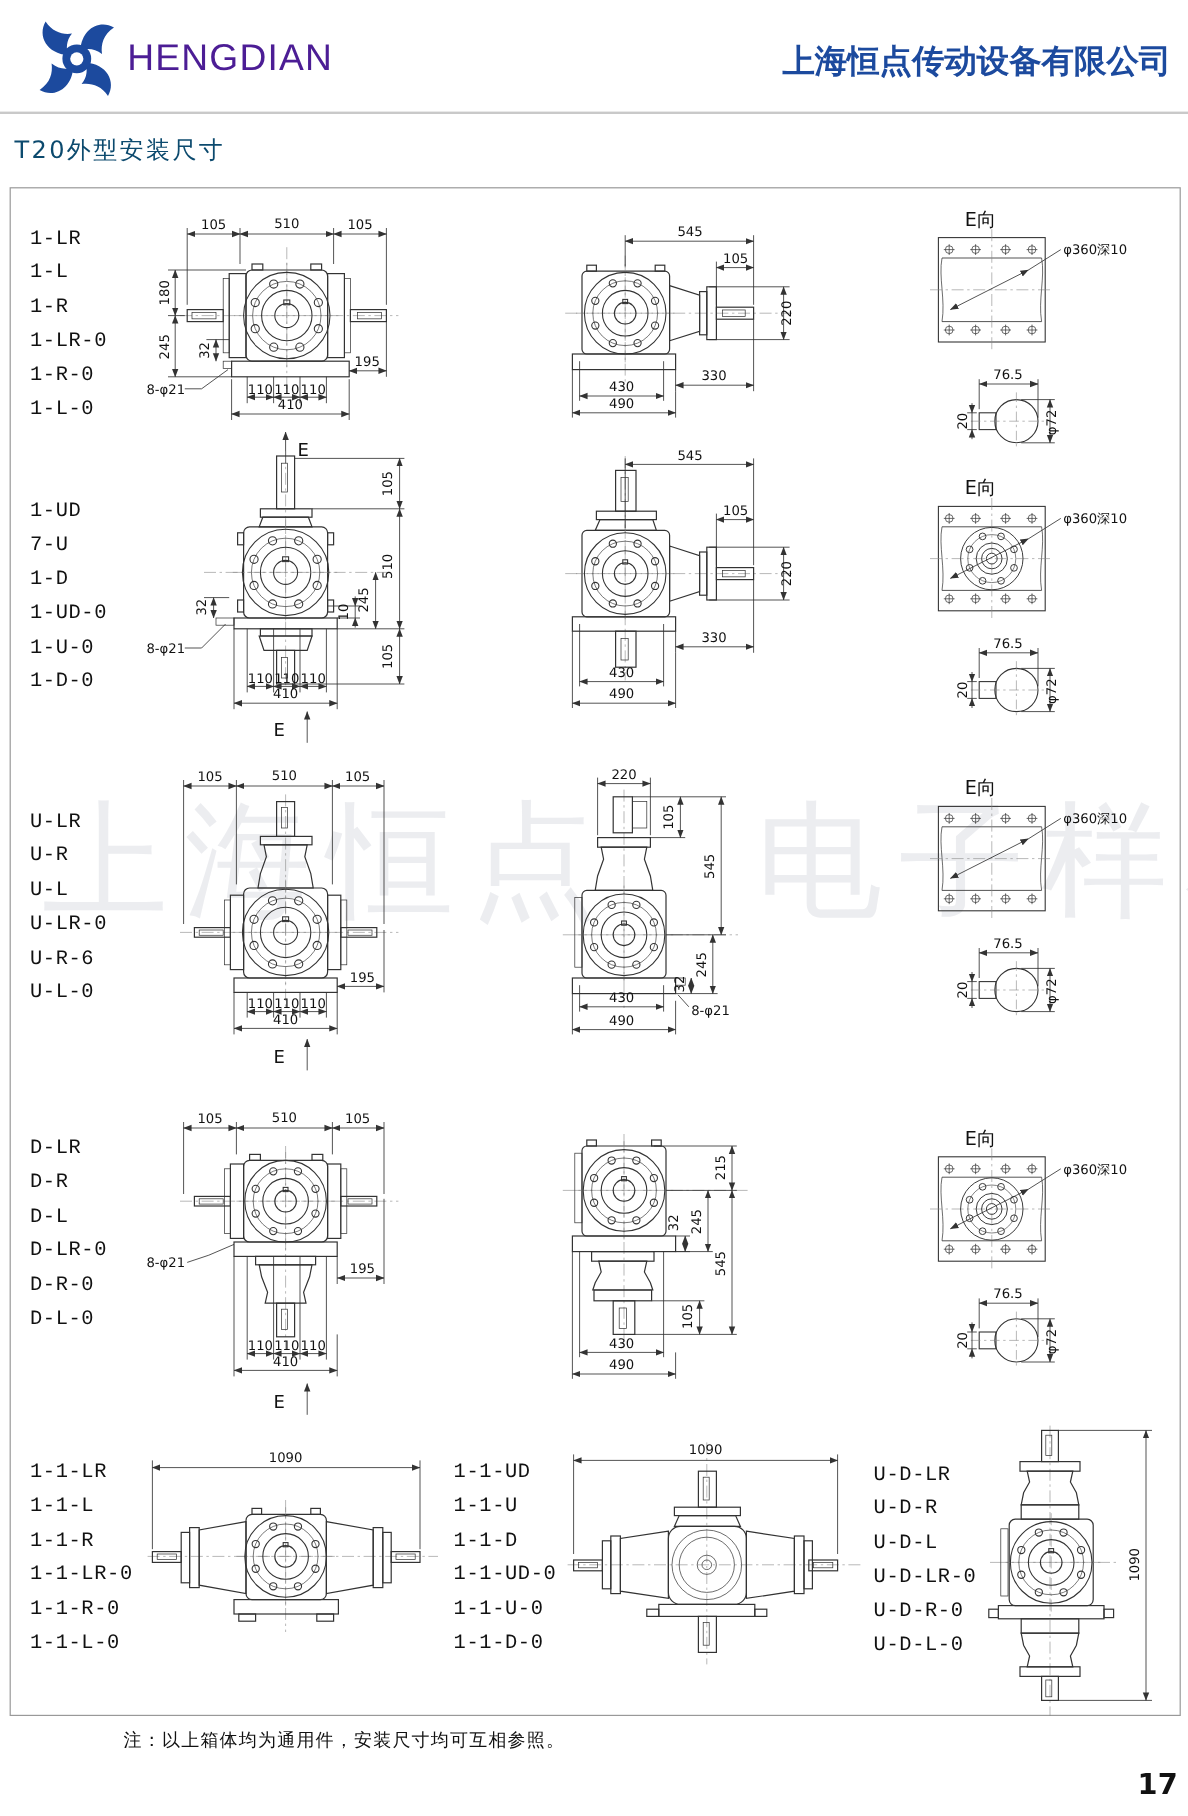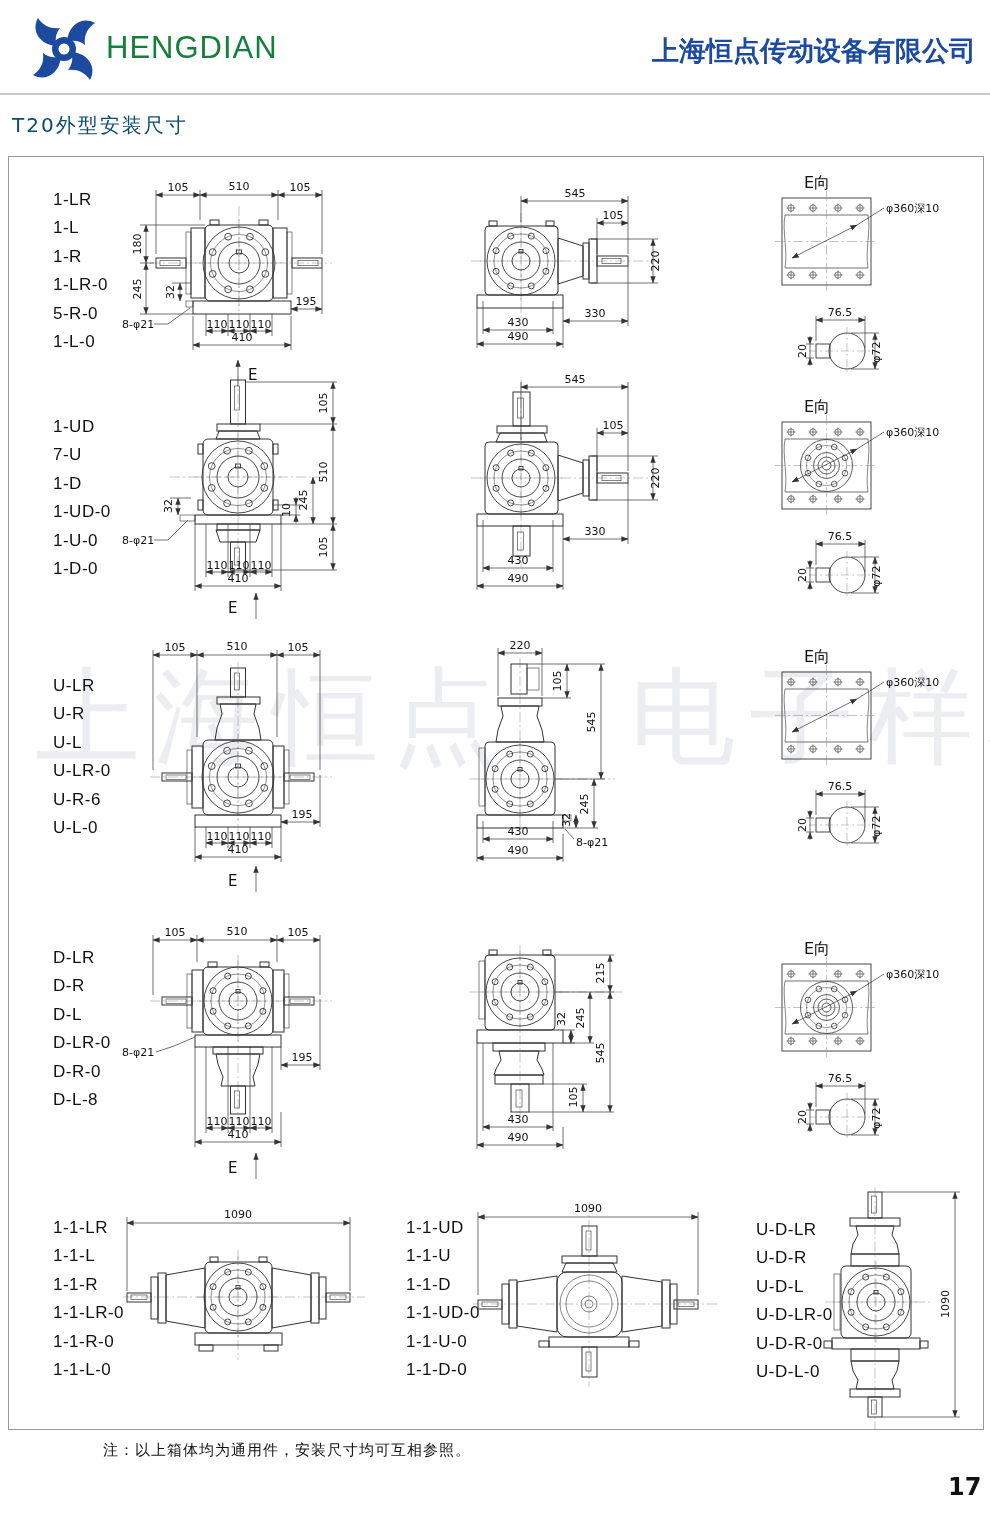--- a/index.html
+++ b/index.html
@@ -7,22 +7,22 @@
   .abs{position:absolute;}
   svg.dwg{position:absolute;overflow:visible;}
   svg text{font-family:"DejaVu Sans",sans-serif;}
   .ln{fill:none;stroke:#333;stroke-width:1;}
   .tn{fill:none;stroke:#333;stroke-width:0.6;}
   .dim{fill:none;stroke:#333;stroke-width:0.7;}
   .cl{fill:none;stroke:#888;stroke-width:0.5;stroke-dasharray:10 3 2 3;}
   text.d{font-size:11px;fill:#111;text-anchor:middle;}
   text.ds{font-size:11px;fill:#111;text-anchor:start;}
   text.t15{font-size:15px;fill:#111;text-anchor:start;}
-  .models div{font-family:Liberation Sans, sans-serif;font-size:17px;line-height:28.4px;color:#111;letter-spacing:0.5px;white-space:nowrap;margin-left:28px;}
-  #logo-text{color:#15803d;font-size:31px;font-weight:500;letter-spacing:1px;font-family:"Liberation Sans","DejaVu Sans",sans-serif;}
+  .models div{font-family:Liberation Mono, monospace;font-size:17px;line-height:28.4px;color:#111;letter-spacing:0.5px;white-space:nowrap;}
+  #logo-text{color:#4c1d95;font-size:31px;font-weight:500;letter-spacing:1px;font-family:"Liberation Sans","DejaVu Sans",sans-serif;}
   #company{color:#1c4a9e;font-size:27px;font-weight:bold;font-family:"Liberation Serif","DejaVu Serif",serif;white-space:nowrap;}
   #page-title{font-size:20px;font-weight:500;color:#0c4a6e;letter-spacing:2px;}
   #note{font-size:15px;color:#111;letter-spacing:1px;margin-top:43px;}
   #pageno{font-size:24px;color:#111;font-weight:bold;}
   #wm{font-size:105px;color:rgba(185,192,200,0.28);font-family:"DejaVu Serif",serif;letter-spacing:14px;white-space:nowrap;z-index:0;}
   #hdr-rule{height:2px;background:#c9c9c9;}
   #content-box{border:1px solid #999;}
 </style>
 </head>
 <body>
@@ -141,21 +141,21 @@
 <div id="company" class="abs" style="right:14px;top:33px">上海恒点传动设备有限公司</div>
 <div id="hdr-rule" class="abs" style="left:0;top:93px;width:990px"></div>
 <div id="page-title" class="abs" style="left:12px;top:112px">T20外型安装尺寸</div>
 <div id="content-box" class="abs" style="left:8px;top:156px;width:974px;height:1272px"></div>
 
 <div class="models abs" style="left:25px;top:186px">
   <div>1-LR</div>
   <div>1-L</div>
   <div>1-R</div>
   <div>1-LR-0</div>
-  <div>5-R-0</div>
+  <div>1-R-0</div>
   <div>1-L-0</div>
 </div>
 
 <svg class="dwg" style="left:110px;top:168px;width:370px;height:235px" viewBox="0 0 370 235">
  <g>
   <line class="cl" x1="40" y1="95" x2="222" y2="95"></line>
       <line class="cl" x1="129" y1="38" x2="129" y2="158"></line>
   <rect class="ln" x="95" y="57" width="68" height="76" rx="5"></rect>
   <rect class="ln" x="100" y="52" width="9" height="5"></rect>
       <rect class="ln" x="149" y="52" width="9" height="5"></rect>
@@ -513,21 +513,21 @@
  <text class="d" transform="rotate(-90 36 183)" x="36" y="183">20</text>
  <text class="d" transform="rotate(-90 110 184)" x="110" y="184">φ72</text>
 </svg>
 
 <div class="models abs" style="left:25px;top:944px">
   <div>D-LR</div>
   <div>D-R</div>
   <div>D-L</div>
   <div>D-LR-0</div>
   <div>D-R-0</div>
-  <div>D-L-8</div>
+  <div>D-L-0</div>
 </div>
 
 <svg class="dwg" style="left:110px;top:925px;width:370px;height:265px" viewBox="0 0 370 265">
  <g>
   <line class="cl" x1="128" y1="30" x2="128" y2="200"></line>
       <line class="cl" x1="40" y1="76" x2="222" y2="76"></line>
   <rect class="ln" x="93" y="42" width="70" height="68" rx="5"></rect>
   <rect class="ln" x="98" y="37" width="9" height="5"></rect>
       <rect class="ln" x="150" y="37" width="9" height="5"></rect>
   <use href="#flg34" x="128" y="76"></use>

